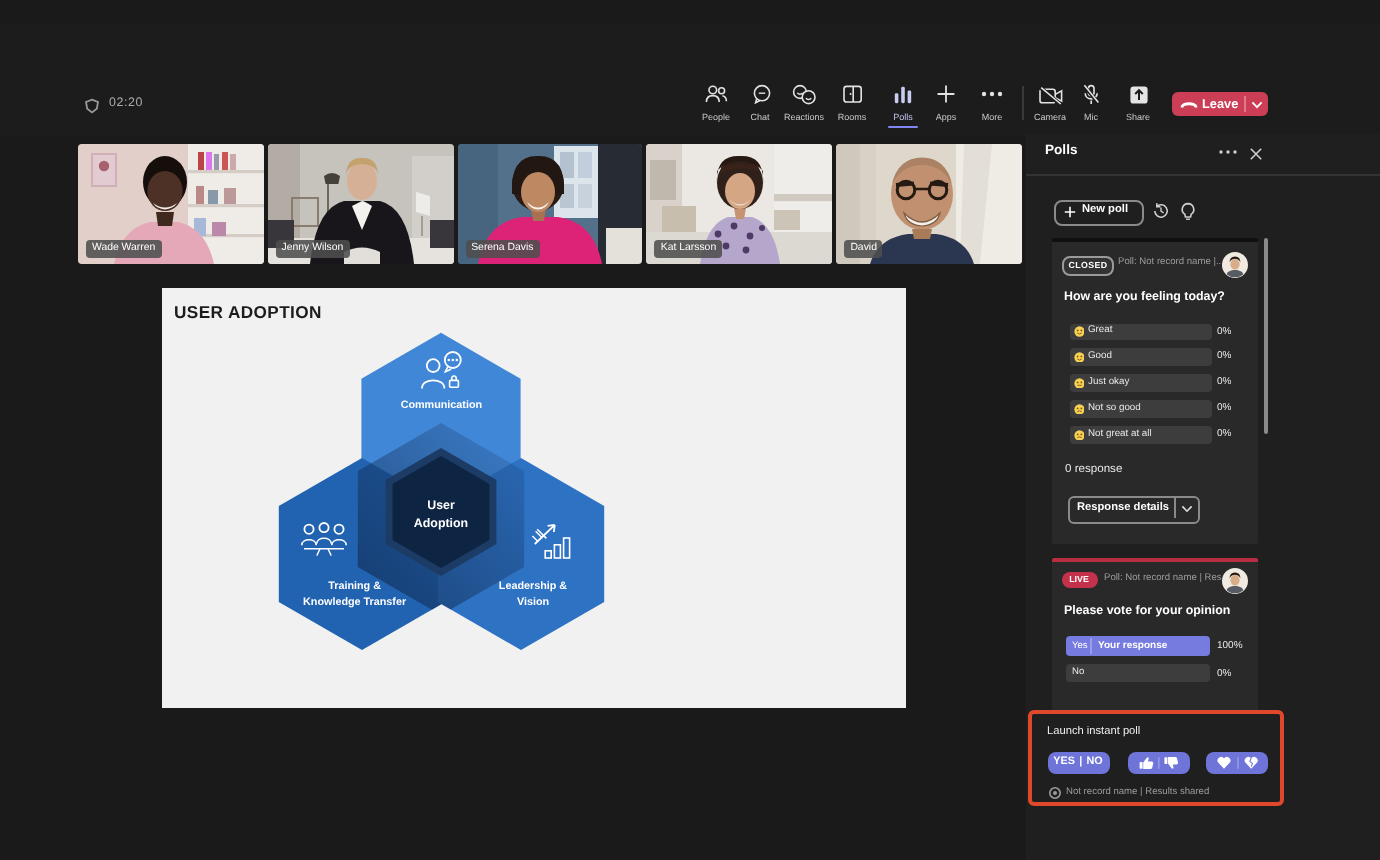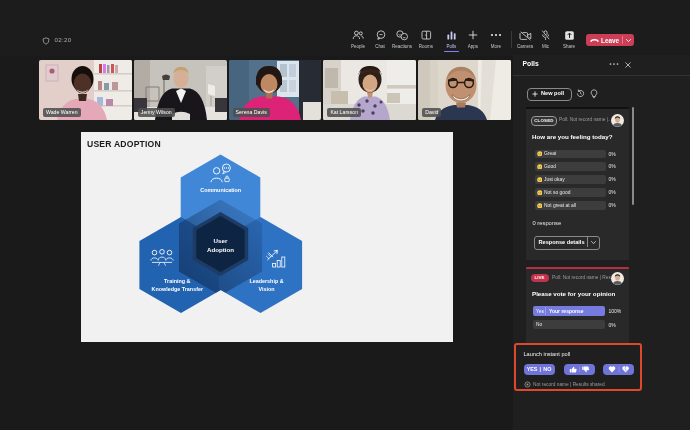--- a/index.html
+++ b/index.html
@@ -4,21 +4,21 @@
 <style>
   html,body{margin:0;padding:0}
   body{width:690px;height:430px;position:relative;background:#1a1a1a;font-family:"Liberation Sans",sans-serif;overflow:hidden;-webkit-font-smoothing:antialiased}
   .abs{position:absolute}
   .lbl{position:absolute;font-size:4.5px;color:#c9c9c9;text-align:center;transform:translateX(-50%);white-space:nowrap}
   .tile{position:absolute;top:60px;height:59.5px;width:92.8px;border-radius:2px;overflow:hidden;background:#555}
   .npill{position:absolute;left:4px;bottom:3px;background:rgba(78,78,78,0.88);color:#fff;font-size:5.2px;line-height:9px;height:9px;padding:0 3px;border-radius:2px;white-space:nowrap}
 </style>
 </head>
 <body>
-<div id="root" style="position:absolute;left:0;top:0;width:690px;height:412px">
+<div id="root" style="position:absolute;left:0;top:12px;width:690px;height:412px">
 
 <div class="abs" style="left:0;top:0;width:690px;height:56px;background:#1c1c1c"></div>
 <div id="topbar">
 
   <svg class="abs" style="left:42px;top:36.5px" width="8" height="8" viewBox="0 0 8 8">
     <path d="M4 0.8 L7 2 L6.4 5.4 L4 7.2 L1.6 5.4 L1 2 Z" fill="none" stroke="#9a9a9a" stroke-width="0.9"></path>
   </svg>
   <div class="abs" style="left:54.5px;top:36px;font-size:6.2px;color:#ababab;letter-spacing:0.3px">02:20</div>
 
   <svg class="abs" style="left:352px;top:30px" width="12" height="10" viewBox="0 0 12 10">

